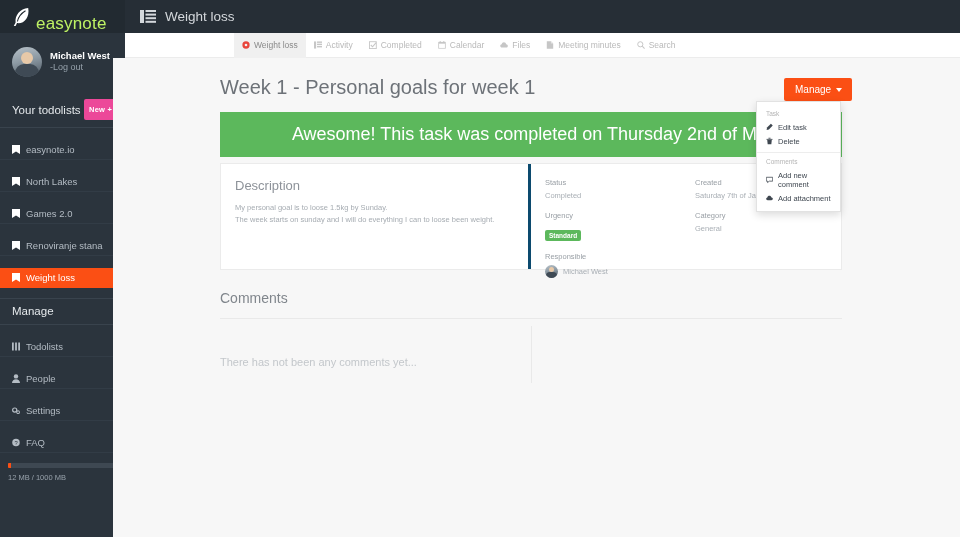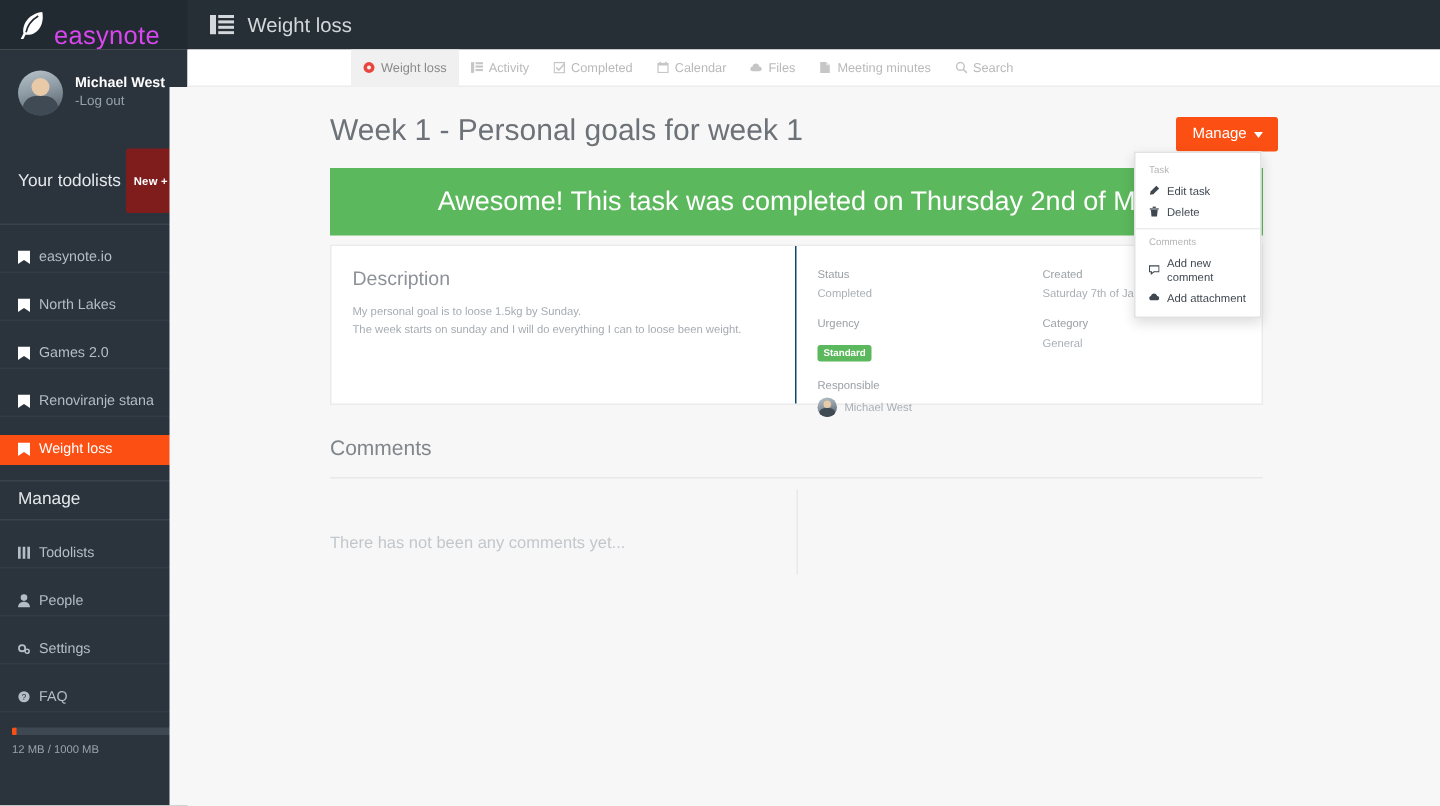--- a/index.html
+++ b/index.html
@@ -16,21 +16,21 @@
     position: absolute; top: 0; left: 0; width: 960px; height: 33px;
     background: #262e36; display: flex; align-items: center;
   }
   .brand {
     width: 125px; height: 33px; background: #222a31;
     display: flex; align-items: center; gap: 6px; padding-left: 12px;
   }
   .feather { width: 18px; height: 20px; position: relative; }
   .feather svg { display: block; }
   .brand-name {
-    color: #d946ef; font-size: 17px; letter-spacing: .2px; font-weight: 400; margin-top: 14px;
+    color: #bef264; font-size: 17px; letter-spacing: .2px; font-weight: 400; margin-top: 14px;
   }
   .topbar-doc {
     display: flex; align-items: center; gap: 9px; padding-left: 15px;
   }
   .list-icon { width: 16px; height: 13px; display: block; }
   .topbar-doc-title { color: #d4d8dc; font-size: 13.5px; }
 
   
   .sidebar {
     position: absolute; top: 33px; left: 0; width: 125px; height: 504px;
@@ -56,22 +56,22 @@
   .profile-text { line-height: 1.3; }
   .profile-name { color: #ffffff; font-size: 9.5px; font-weight: bold; }
   .profile-logout { color: #95a0aa; font-size: 9px; }
 
   .side-heading {
     color: #e4e8eb; font-size: 11.5px; padding: 6px 8px 7px 12px;
     display: flex; align-items: center; justify-content: space-between;
     border-bottom: 1px solid #39434d;
   }
   .new-badge {
-    background: #7f1d1d; color: #ffffff; font-size: 7.5px; font-weight: bold;
-    padding: 17px 5px; border-radius: 2px; letter-spacing: .2px;
+    background: #ec4899; color: #ffffff; font-size: 7.5px; font-weight: bold;
+    padding: 6px 5px; border-radius: 2px; letter-spacing: .2px;
   }
   .side-list { list-style: none; }
   .side-item {
     display: flex; align-items: center; gap: 6px;
     padding: 5px 8px 5px 12px; font-size: 9.5px; color: #b4bcc4;
     border-bottom: 1px solid #323c46; cursor: pointer; height: 20px; margin-top: 12px;
   }
   .side-item.active { background: #fb4f14; color: #ffffff; border-bottom-color: #fb4f14; }
   .side-item .ico { width: 8px; height: 9px; flex: none; display:block; }
   .side-heading.manage { margin-top: 10px; border-top: 1px solid #39434d; }
@@ -125,21 +125,21 @@
     font-size: 18px; font-weight: 400; white-space: nowrap; overflow: hidden;
     padding-left: 22px;
   }
 
   
   .card {
     position: absolute; left: 107px; top: 105px; width: 622px; height: 107px;
     background: #ffffff; border: 1px solid #ebebeb; display: flex;
   }
   .card-col { padding: 14px 0 0 14px; }
-  .col-desc { width: 310px; border-right: 1px solid #0c4a6e; }
+  .col-desc { width: 310px; border-right: 3px solid #0c4a6e; }
   .col-mid  { width: 150px; }
   .col-right{ width: 160px; }
 
   .card-h {
     font-size: 13px; color: #8d9299; font-weight: 400; padding-bottom: 9px;
   }
   .desc-line { font-size: 7.5px; color: #a6acb2; line-height: 1.65; }
 
   .meta-label { font-size: 7.5px; color: #9aa0a6; padding-bottom: 4px; }
   .meta-value { font-size: 7.5px; color: #a9afb5; padding-bottom: 11px; }

